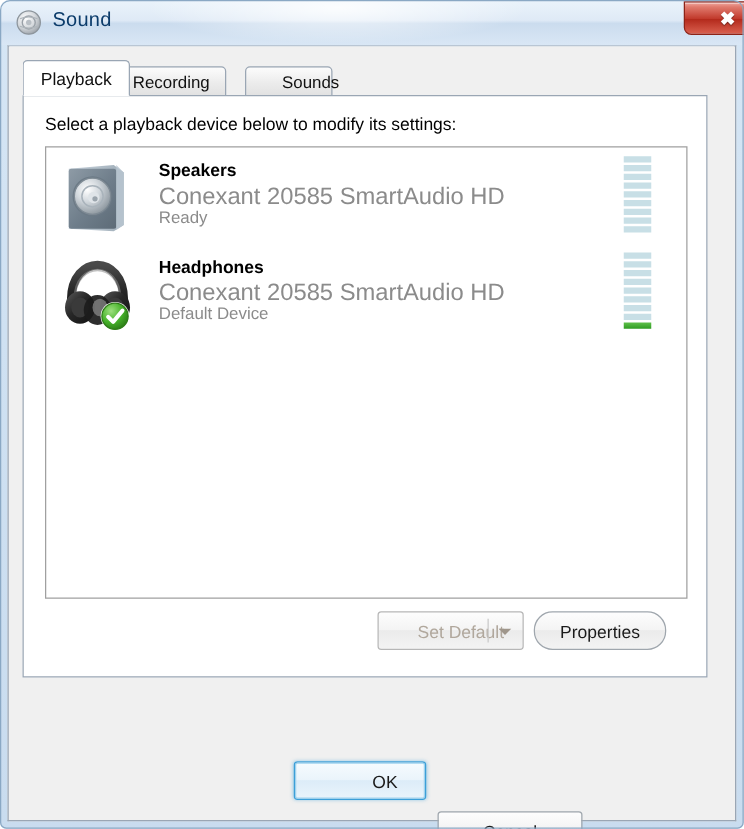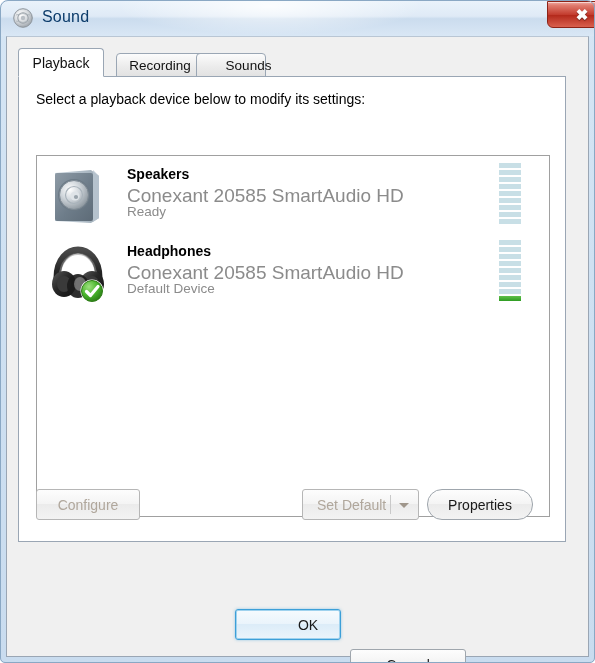--- a/index.html
+++ b/index.html
@@ -142,21 +142,20 @@
 
   
   .devicelist {
     position: absolute;
     left: 17px; top: 40px;
     width: 514px; height: 362px;
     box-sizing: border-box;
     background: #ffffff;
     border: 1px solid #a0a0a0;
     overflow: hidden;
-    margin-top: 38px;
   }
   .device-row {
     position: absolute;
     left: 0;
     width: 512px; height: 74px;
     cursor: pointer;
   }
   .device-icon {
     position: absolute;
     left: 10px; top: 6px;
@@ -217,21 +216,21 @@
     white-space: nowrap;
   }
   .btn.enabled {
     color: #1a1a1a;
     border-color: #9fa6ad;
     cursor: pointer;
     border-radius: 15px;
   }
   .btn.split {
     justify-content: flex-start;
-    padding-left: 14px;
+    padding-left: 31px;
   }
   .split-div {
     position: absolute;
     right: 27px; top: 5px;
     width: 1px; height: 19px;
     background: #c9c9c9;
   }
   .split-arrow {
     position: absolute;
     right: 9px; top: 13px;
@@ -300,21 +299,21 @@
       <span class="close-x">✖</span>
     </div>
   </div>
 
   <div class="body">
 
     <div class="tabstrip">
       <div class="tab active" style="left:0px; width:86px;">
         <span>Playback</span>
       </div>
-      <div class="tab" style="left:98px; width:88px;">
+      <div class="tab" style="left:75px; width:88px;">
         <span>Recording</span>
       </div>
       <div class="tab" style="left:178px; width:70px;padding-left:44px;">
         <span>Sounds</span>
       </div>
     </div>
 
     <div class="tabpanel">
 
       <div class="instruction">Select a playback device below to modify its settings:</div>
@@ -409,23 +408,20 @@
             <div class="seg"></div>
             <div class="seg"></div>
             <div class="seg"></div>
             <div class="seg"></div>
             <div class="seg"></div>
           </div>
         </div>
 
       </div>
 
-      <div class="btn" style="left:17px; top:412px; width:104px;">
-        <span>Configure</span>
-      </div>
 
       <div class="btn split" style="left:283px; top:412px; width:117px;">
         <span>Set Default</span>
         <span class="split-div"></span>
         <span class="split-arrow"></span>
       </div>
 
       <div class="btn enabled" style="left:408px; top:412px; width:106px;">
         <span>Properties</span>
       </div>

